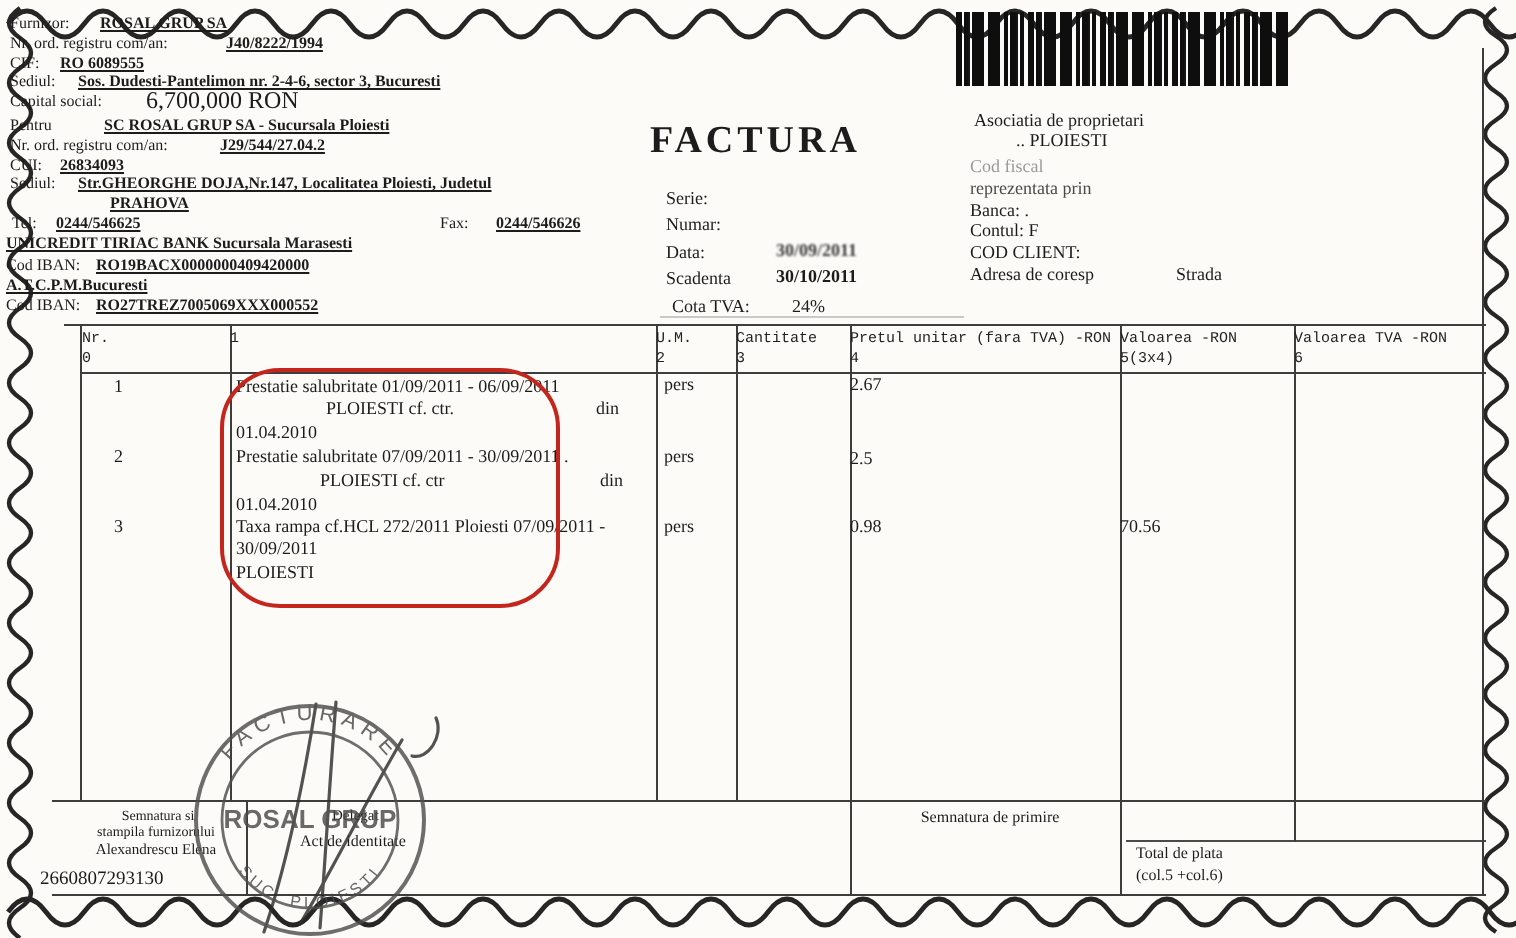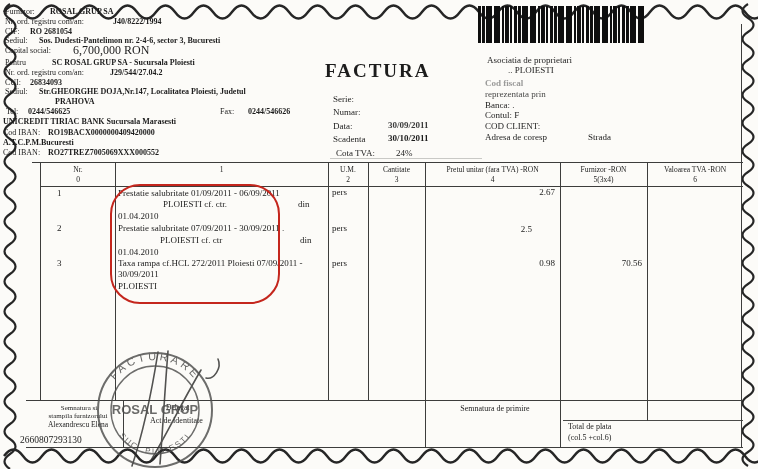--- a/index.html
+++ b/index.html
@@ -1,32 +1,32 @@
 <!DOCTYPE html>
 <html><head>
 <meta charset="utf-8">
 <style>
   html,body{margin:0;padding:0;background:#e8e8e6;}
   .page{position:relative;width:758px;height:469px;background:#fcfbf8;overflow:hidden;
         font-family:"Liberation Serif", serif;color:#1c1c1c;}
   .abs{position:absolute;white-space:nowrap;}
   .lbl{font-size:8px;}
-  .val{font-size:8px;font-weight:bold;}
+  .val{font-size:8px;font-weight:bold;text-decoration:underline;}
   .sm9{font-size:9px;}
   .sans{font-family:Liberation Serif, serif;}
   .b{font-weight:bold;}
-  .faded{color:#9a9a99;filter:blur(.3px);font-weight:bold;}
+  .faded{color:#9a9a99;filter:blur(.3px);}
   .smudge{filter:blur(.55px);color:#3a3a3a;}
   .ctr{text-align:center;}
-  .rt{text-align:right;}
+  .rt{}
   .gl{position:absolute;background:#3d3d3c;}
   .glh{height:1px;}
   .glv{width:1px;}
-  .hdrcell{position:absolute;font-family:Liberation Serif, serif;font-size:7.5px;
-           text-align:center;line-height:10px;color:#222;}
+  .hdrcell{position:absolute;font-family:Liberation Mono, monospace;font-size:7.5px;
+           text-align:left;line-height:10px;color:#222;}
   .rowtxt{position:absolute;font-size:9px;white-space:nowrap;}
   .red-oval{position:absolute;left:110px;top:184px;width:166px;height:116px;
             border:2.6px solid #c4261d;border-radius:30px;}
   .barcode{position:absolute;left:478px;top:6px;width:167px;height:37px;
     background:
       repeating-linear-gradient(90deg,#0e0e0e 0 2px,rgba(0,0,0,0) 2px 4px),
       repeating-linear-gradient(90deg,#0e0e0e 0 3px,rgba(0,0,0,0) 3px 9px),
       repeating-linear-gradient(90deg,#141414 0 1px,rgba(0,0,0,0) 1px 6px);}
   .deckle{position:absolute;left:0;top:0;pointer-events:none;}
   .stamp{position:absolute;left:72px;top:350px;opacity:.82;}
@@ -44,21 +44,21 @@
     <path id="wave-left" fill="none" stroke="#262626" stroke-width="2.2" d="M 10 4 Q -1 11.5 10 19 Q 21 26.5 10 34 Q -1 41.5 10 49 Q 21 56.5 10 64 Q -1 71.5 10 79 Q 21 86.5 10 94 Q -1 101.5 10 109 Q 21 116.5 10 124 Q -1 131.5 10 139 Q 21 146.5 10 154 Q -1 161.5 10 169 Q 21 176.5 10 184 Q -1 191.5 10 199 Q 21 206.5 10 214 Q -1 221.5 10 229 Q 21 236.5 10 244 Q -1 251.5 10 259 Q 21 266.5 10 274 Q -1 281.5 10 289 Q 21 296.5 10 304 Q -1 311.5 10 319 Q 21 326.5 10 334 Q -1 341.5 10 349 Q 21 356.5 10 364 Q -1 371.5 10 379 Q 21 386.5 10 394 Q -1 401.5 10 409 Q 21 416.5 10 424 Q -1 431.5 10 439 Q 21 446.5 10 454 Q -1 461.5 10 469"></path>
     <path id="wave-right" fill="none" stroke="#262626" stroke-width="2.2" d="M 748 4 Q 737 11 748 18 Q 759 25 748 32 Q 737 39 748 46 Q 759 53 748 60 Q 737 67 748 74 Q 759 81 748 88 Q 737 95 748 102 Q 759 109 748 116 Q 737 123 748 130 Q 759 137 748 144 Q 737 151 748 158 Q 759 165 748 172 Q 737 179 748 186 Q 759 193 748 200 Q 737 207 748 214 Q 759 221 748 228 Q 737 235 748 242 Q 759 249 748 256 Q 737 263 748 270 Q 759 277 748 284 Q 737 291 748 298 Q 759 305 748 312 Q 737 319 748 326 Q 759 333 748 340 Q 737 347 748 354 Q 759 361 748 368 Q 737 375 748 382 Q 759 389 748 396 Q 737 403 748 410 Q 759 417 748 424 Q 737 431 748 438 Q 759 445 748 452 Q 737 459 748 466"></path>
   </svg>
 
   <div>
     <div class="abs lbl" style="left:5px;top:7px">Furnizor:</div>
     <div class="abs val" style="left:50px;top:7px">ROSAL GRUP SA</div>
     <div class="abs lbl" style="left:5px;top:17px">Nr. ord. registru com/an:</div>
     <div class="abs val" style="left:113px;top:17px">J40/8222/1994</div>
     <div class="abs lbl" style="left:5px;top:27px">CIF:</div>
-    <div class="abs val" style="left:30px;top:27px">RO 2681054</div>
+    <div class="abs val" style="left:30px;top:27px">RO 6089555</div>
     <div class="abs lbl" style="left:5px;top:36px">Sediul:</div>
     <div class="abs val" style="left:39px;top:36px">Sos. Dudesti-Pantelimon nr. 2-4-6, sector 3, Bucuresti</div>
     <div class="abs lbl" style="left:5px;top:46px">Capital social:</div>
     <div class="abs" style="left:73px;top:43px;font-size:12px">6,700,000 RON</div>
     <div class="abs lbl" style="left:5px;top:58px">Pentru</div>
     <div class="abs val" style="left:52px;top:58px">SC ROSAL GRUP SA - Sucursala Ploiesti</div>
     <div class="abs lbl" style="left:5px;top:68px">Nr. ord. registru com/an:</div>
     <div class="abs val" style="left:110px;top:68px">J29/544/27.04.2</div>
     <div class="abs lbl" style="left:5px;top:78px">CUI:</div>
     <div class="abs val" style="left:30px;top:78px">26834093</div>
@@ -133,21 +133,21 @@
       </div>
     <div class="hdrcell" style="left:368px;top:165px;width:57px">
         <div>Cantitate</div>
         <div>3</div>
       </div>
     <div class="hdrcell" style="left:425px;top:165px;width:135px">
         <div>Pretul unitar (fara TVA) -RON</div>
         <div>4</div>
       </div>
     <div class="hdrcell" style="left:560px;top:165px;width:87px">
-        <div>Furnizor -RON</div>
+        <div>Valoarea -RON</div>
         <div>5(3x4)</div>
       </div>
     <div class="hdrcell" style="left:647px;top:165px;width:96px">
         <div>Valoarea TVA -RON</div>
         <div>6</div>
       </div>
   </div>
 
   <div>
     <div class="rowtxt" style="left:57px;top:188px">1</div>

